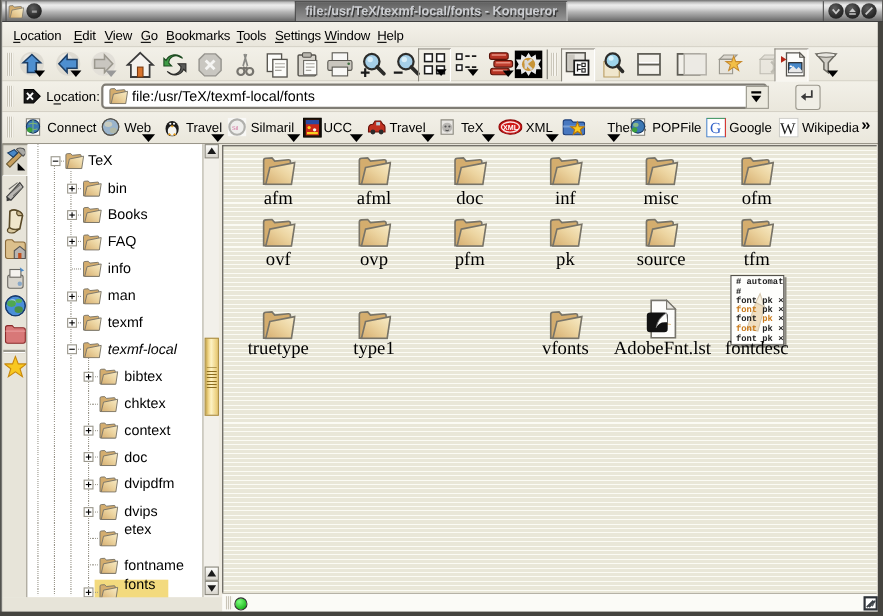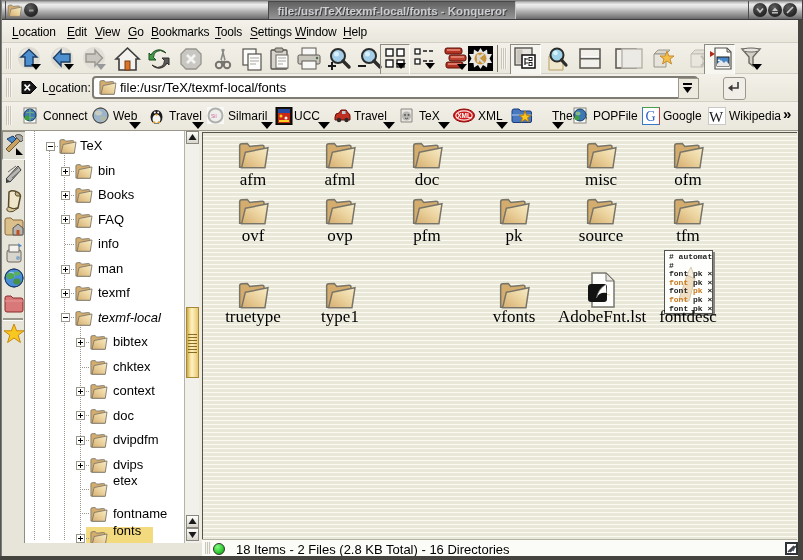--- a/index.html
+++ b/index.html
@@ -593,20 +593,26 @@
           <use href="#fol"></use>
         </svg>
         <div class="lbl">afm</div>
       </div>
     <div class="cell" style="left:181px;top:6px;">
         <svg style="display:block;margin:0 auto;" width="32" height="30" viewBox="0 0 30 28">
           <use href="#fol"></use>
         </svg>
         <div class="lbl">doc</div>
       </div>
+    <div class="cell" style="left:268px;top:6px;">
+        <svg style="display:block;margin:0 auto;" width="32" height="30" viewBox="0 0 30 28">
+          <use href="#fol"></use>
+        </svg>
+        <div class="lbl">inf</div>
+      </div>
     <div class="cell" style="left:355px;top:6px;text-align:center;">
         <svg style="display:block;margin:0 auto;" width="32" height="30" viewBox="0 0 30 28">
           <use href="#fol"></use>
         </svg>
         <div class="lbl">misc</div>
       </div>
     <div class="cell" style="left:442px;top:6px;">
         <svg style="display:block;margin:0 auto;" width="32" height="30" viewBox="0 0 30 28">
           <use href="#fol"></use>
         </svg>
@@ -685,21 +691,20 @@
           </svg>
           <div style="position:absolute;left:4px;top:2px;font-family:'Liberation Mono',monospace;font-size:8px;font-weight:bold;line-height:8.6px;color:#222;text-align:left;white-space:pre;"># automat<br>#<br><span>font pk ×</span><br><span style="color:#c87818">font</span> pk ×<br>font <span style="color:#c87818">pk</span> ×<br><span style="color:#c87818">font</span> pk ×<br>font pk ×</div>
         </div>
         <div class="lbl" style="top:28px;">fontdesc</div>
       </div>
   </div>
   <div class="abs statusleft"></div>
   <div class="abs statusbar">
     <div class="abs grip" style="left:3px;top:2px;height:12px;"></div>
     <div class="abs" style="left:11px;top:3px;width:10px;height:10px;border-radius:50%;background:radial-gradient(circle at 35% 30%,#7dff7d,#00a000);border:1px solid #333;"></div>
-    <div class="abs" style="left:34px;top:2px;font-size:13px;">18 Items - 2 Files (2.8 KB Total) - 16 Directories</div>
     <div class="abs" style="left:583px;top:2px;width:13px;height:13px;border:2px solid #2e3338;background:#fff;box-sizing:border-box;">
       <svg width="9" height="9" style="position:absolute;left:0;top:0;">
           <path d="M1 8 L7 2 M3 8 L9 2" stroke="#3c4248" stroke-width="1.6"></path>
           <path d="M4.5 5.5 L8 4 L6.5 7.5 Z" fill="#555b60"></path>
         </svg>
     </div>
   </div>
 
   <div class="abs fl"></div>
   <div class="abs fr"></div>

